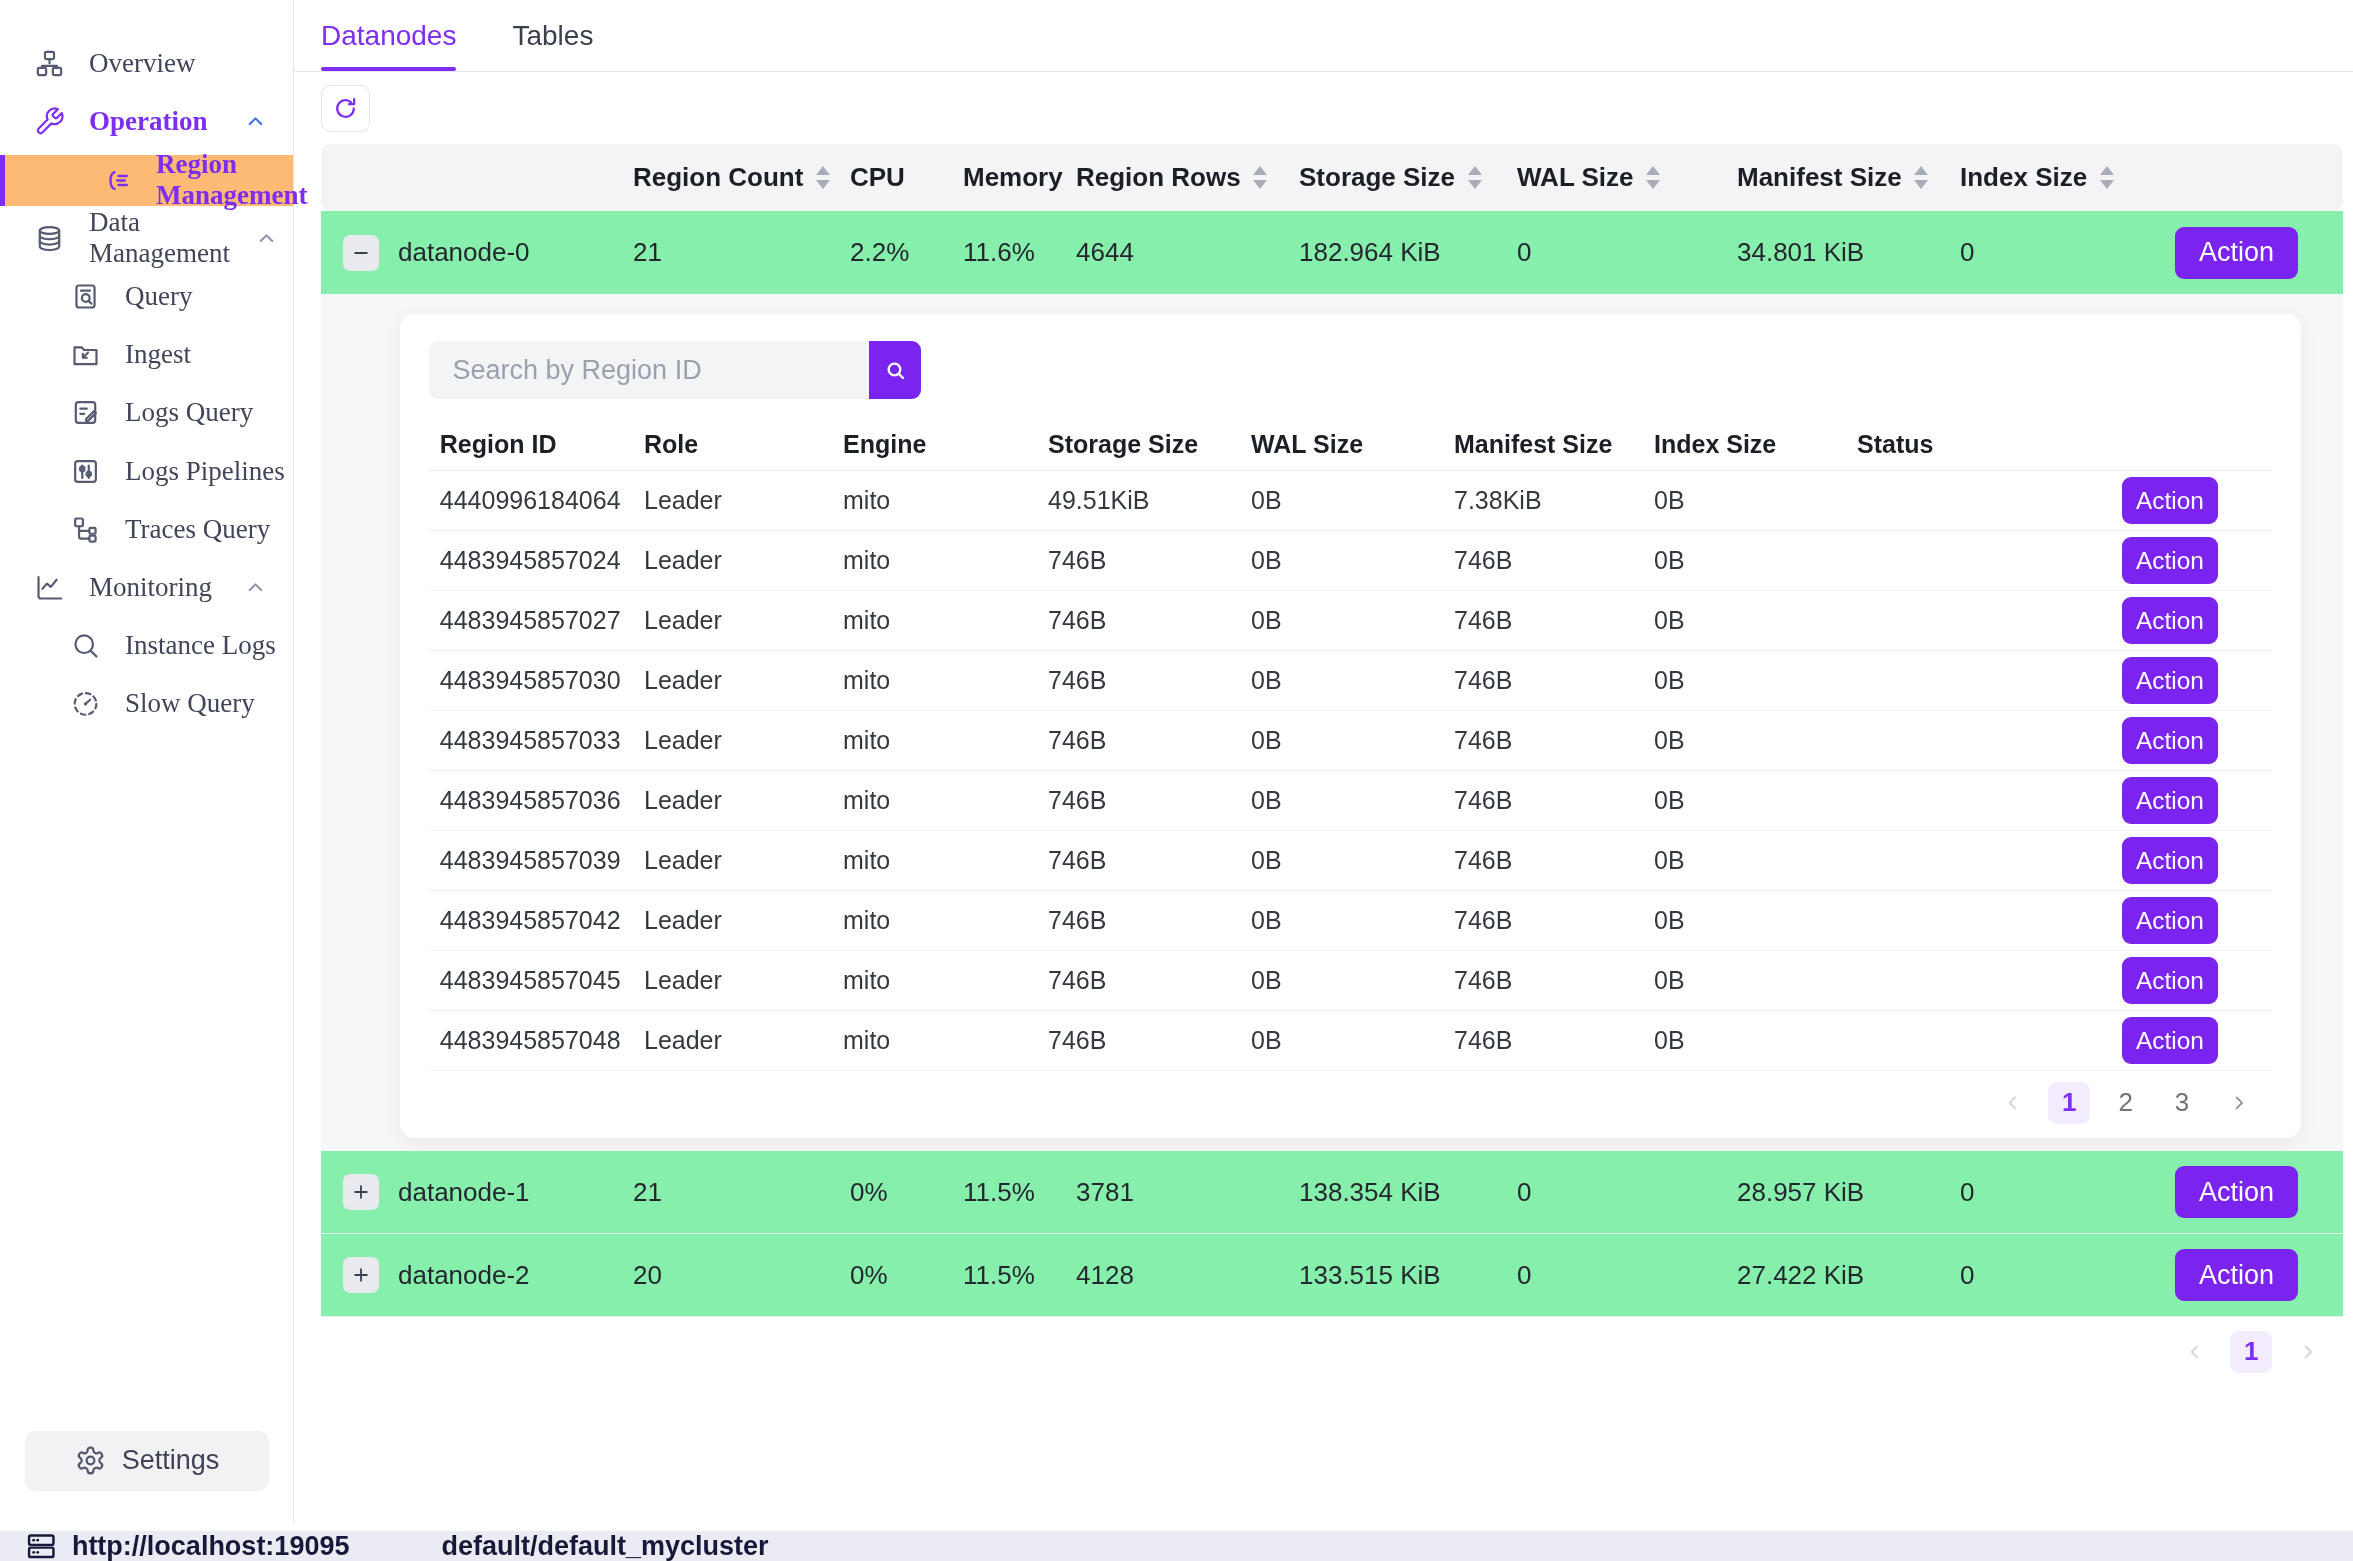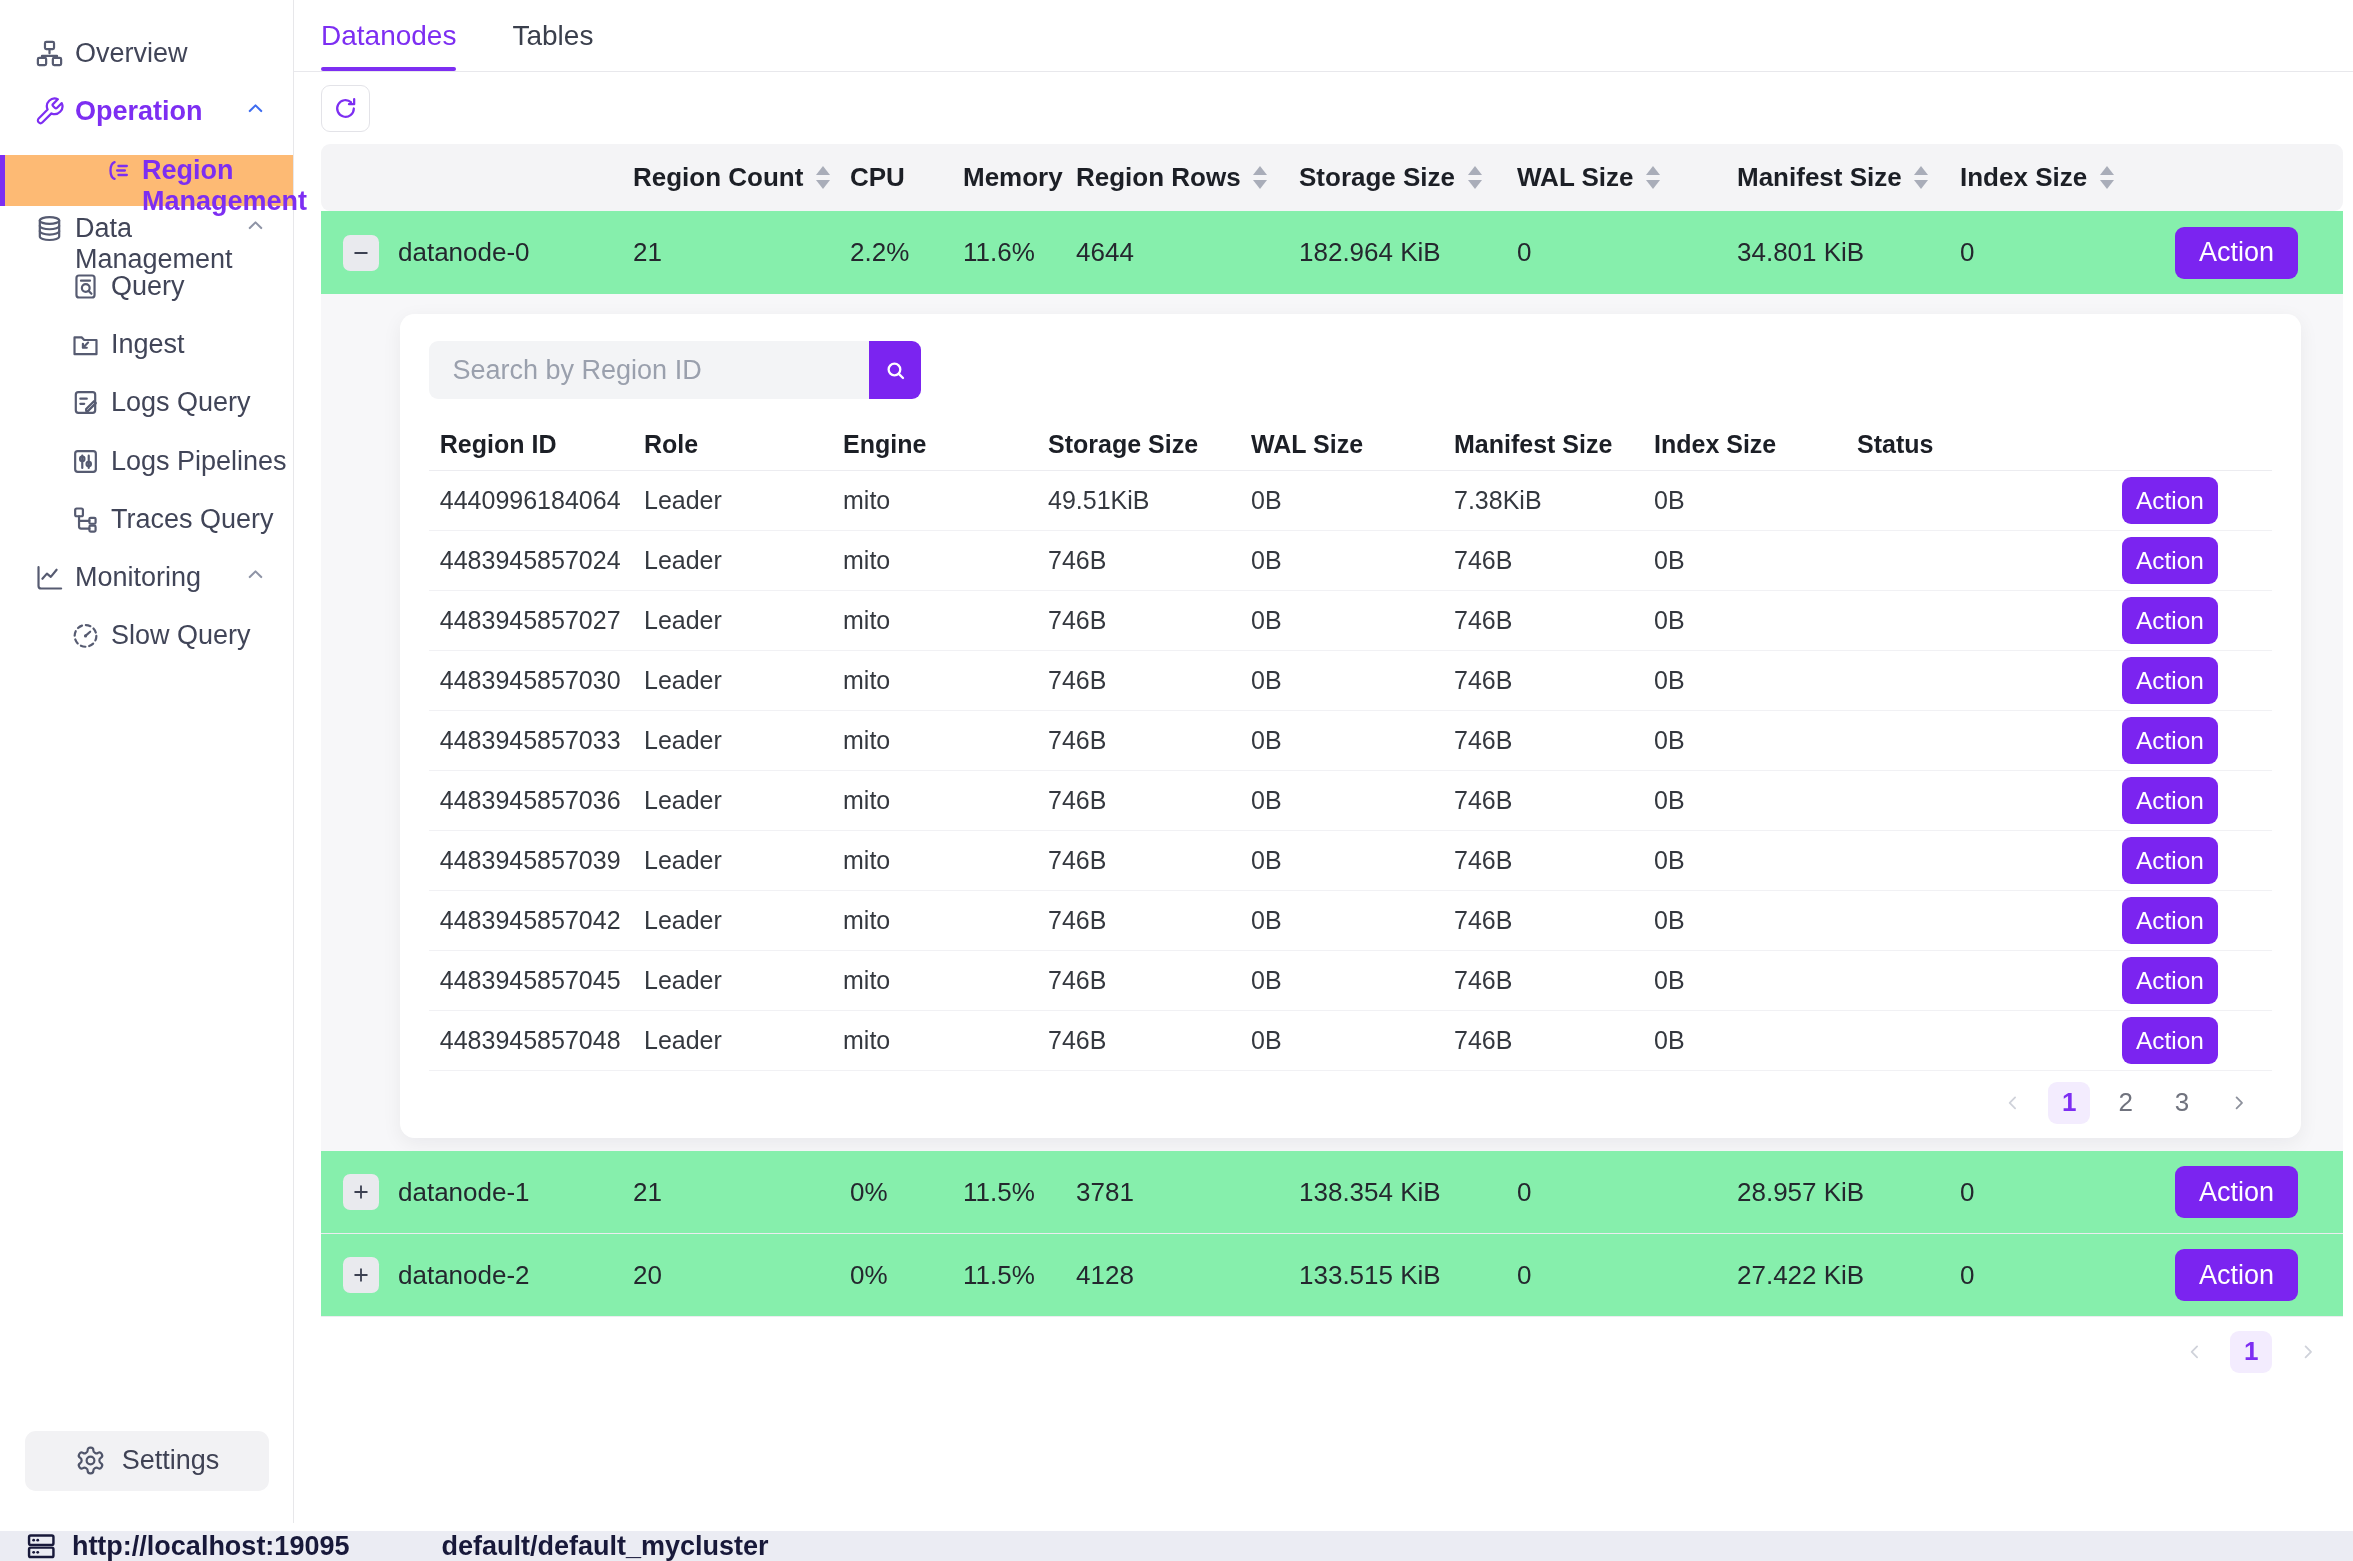--- a/index.html
+++ b/index.html
@@ -7,21 +7,21 @@
     font-family:"Liberation Sans","DejaVu Sans",sans-serif; color:#24272e; }
   svg { display:block; }
 
   .app { display:flex; width:2354px; height:1523px; }
 
   
   .sidebar { position:relative; width:294px; height:100%; border-right:0.9px solid #e7e7ea; background:#fff; flex:0 0 294px; }
   .logo { display:flex; align-items:center; gap:12.6px; padding:21.7px 0 16.2px 32.5px; }
   .logo-text { font-size:38px; font-weight:800; color:#23242a; letter-spacing:-0.9px; }
   .nav { padding-top:31px; }
-  .nav-item { display:flex; gap:10px; height:51px; margin:7.2px 0; padding-left:34px; font-size:27px; color:#414558; cursor:pointer; }
+  .nav-item { display:flex; align-items:center; gap:24px; height:51px; margin:7.2px 0; padding-left:34px; font-size:27px; color:#414558; cursor:pointer;font-family:Liberation Serif, serif; }
   .nav-item .ni-icon { color:#565b71; flex:0 0 auto; }
   .nav-item.child { padding-left:70px; }
   .nav-item .chev { margin-left:auto; margin-right:25px; color:#8e94a6; }
   .nav-item.group-open { color:#7d2ef2; font-weight:700; }
   .nav-item.group-open .ni-icon { color:#7d2ef2; }
   .nav-item.group-open .chev { color:#3e6cf0; }
   .nav-item.active { background:#fdba74; color:#7d2ef2; font-weight:700; border-left:5.4px solid #7d2ef2; padding-left:96px; }
   .nav-item.active .ni-icon { color:#7d2ef2; }
   .settings-btn { position:absolute; left:25px; bottom:32.5px; width:244px; height:60px; background:#f2f2f4; border:none; border-radius:10.8px; display:flex; align-items:center; justify-content:center; gap:16.2px; font-size:27px; color:#3f4254; font-family:inherit; cursor:pointer; }
   .settings-btn .ni-icon { color:#50556a; }
@@ -207,20 +207,29 @@
         </span>
         <span>Monitoring</span>
         <span class="chev">
           <svg width="25" height="25" viewBox="0 0 24 24" stroke="currentColor" stroke-width="2" fill="none" stroke-linecap="round" stroke-linejoin="round">
               <polyline points="6.5 14.5 12 9 17.5 14.5"></polyline>
             </svg>
         </span>
       </div>
 
 
+      <div class="nav-item child">
+        <span class="ni-icon">
+          <svg width="31" height="31" viewBox="0 0 24 24" stroke="currentColor" stroke-width="1.7" fill="none" stroke-linecap="round" stroke-linejoin="round">
+            <circle cx="11" cy="11" r="6.8"></circle>
+            <path d="M16 16l4.5 4.5"></path>
+          </svg>
+        </span>
+        <span>Instance Logs</span>
+      </div>
 
       <div class="nav-item child">
         <span class="ni-icon">
           <svg width="31" height="31" viewBox="0 0 24 24" stroke="currentColor" stroke-width="1.7" fill="none" stroke-linecap="round" stroke-linejoin="round">
             <circle cx="12" cy="12.3" r="8.4" stroke-dasharray="3.6 3"></circle>
             <path d="M12 12.3l3.6-3.2"></path>
             <circle cx="12" cy="12.3" r="1.2" fill="currentColor" stroke="none"></circle>
           </svg>
         </span>
         <span>Slow Query</span>

